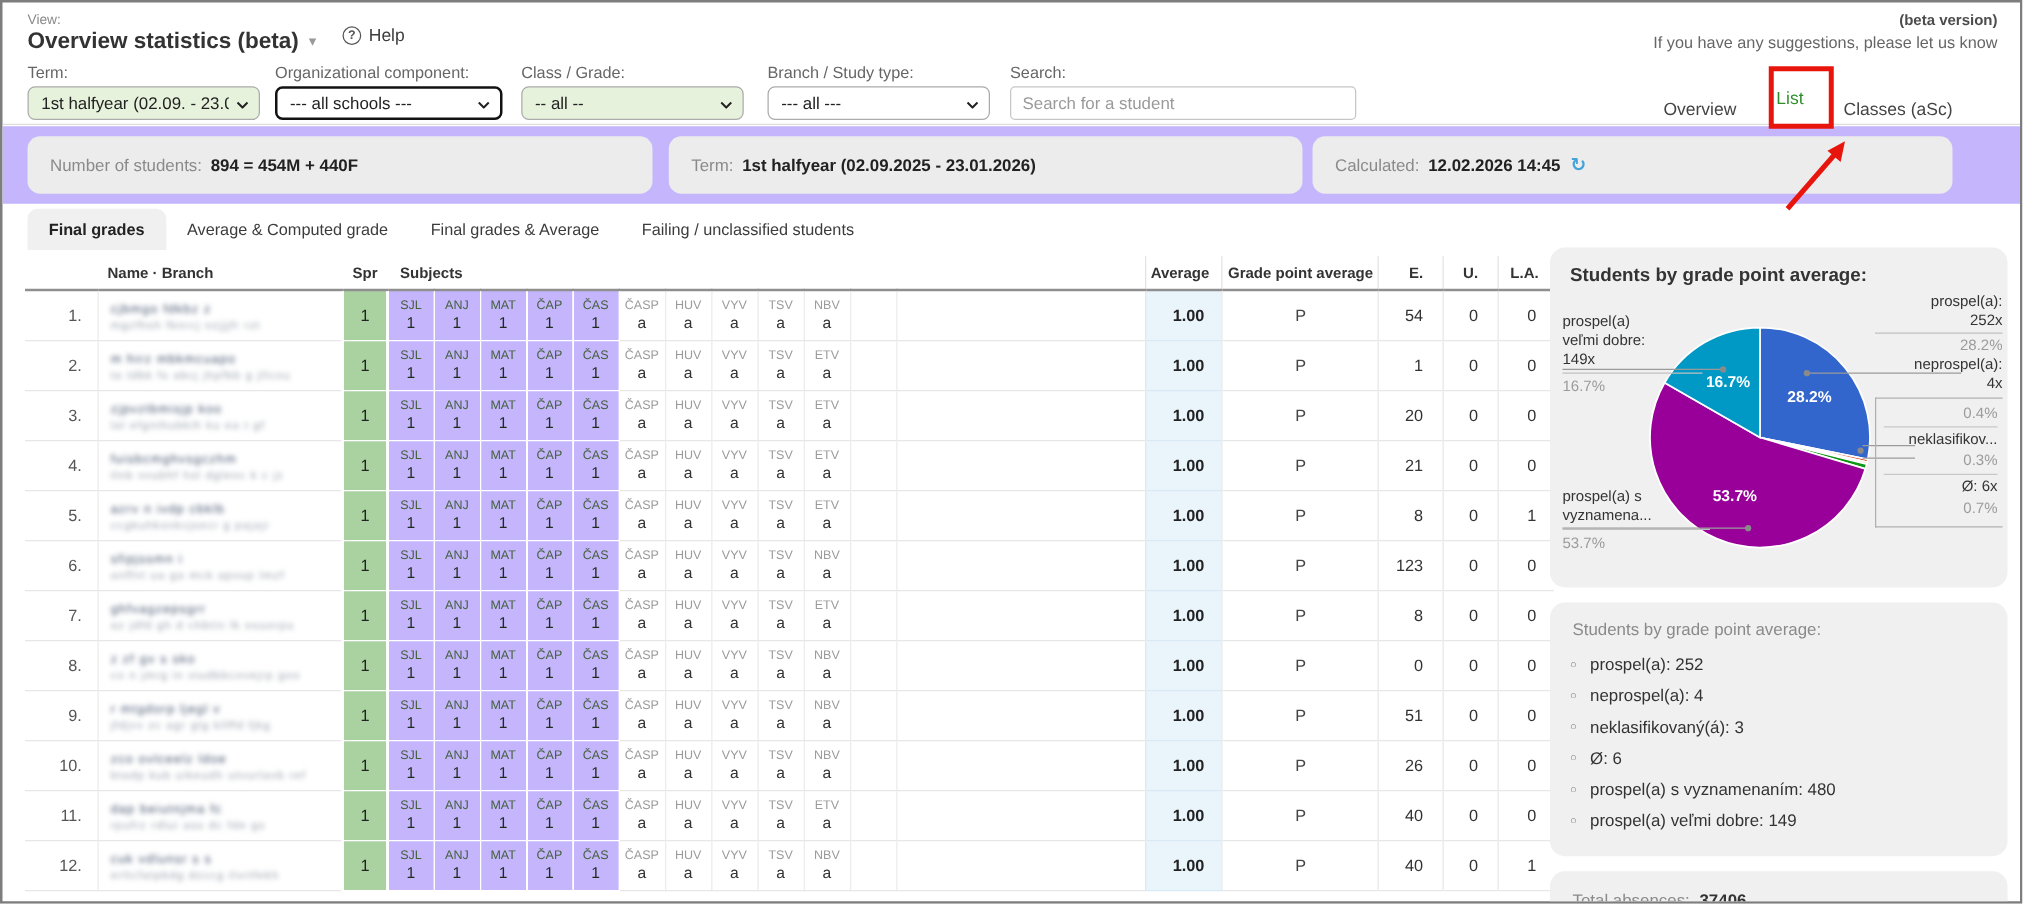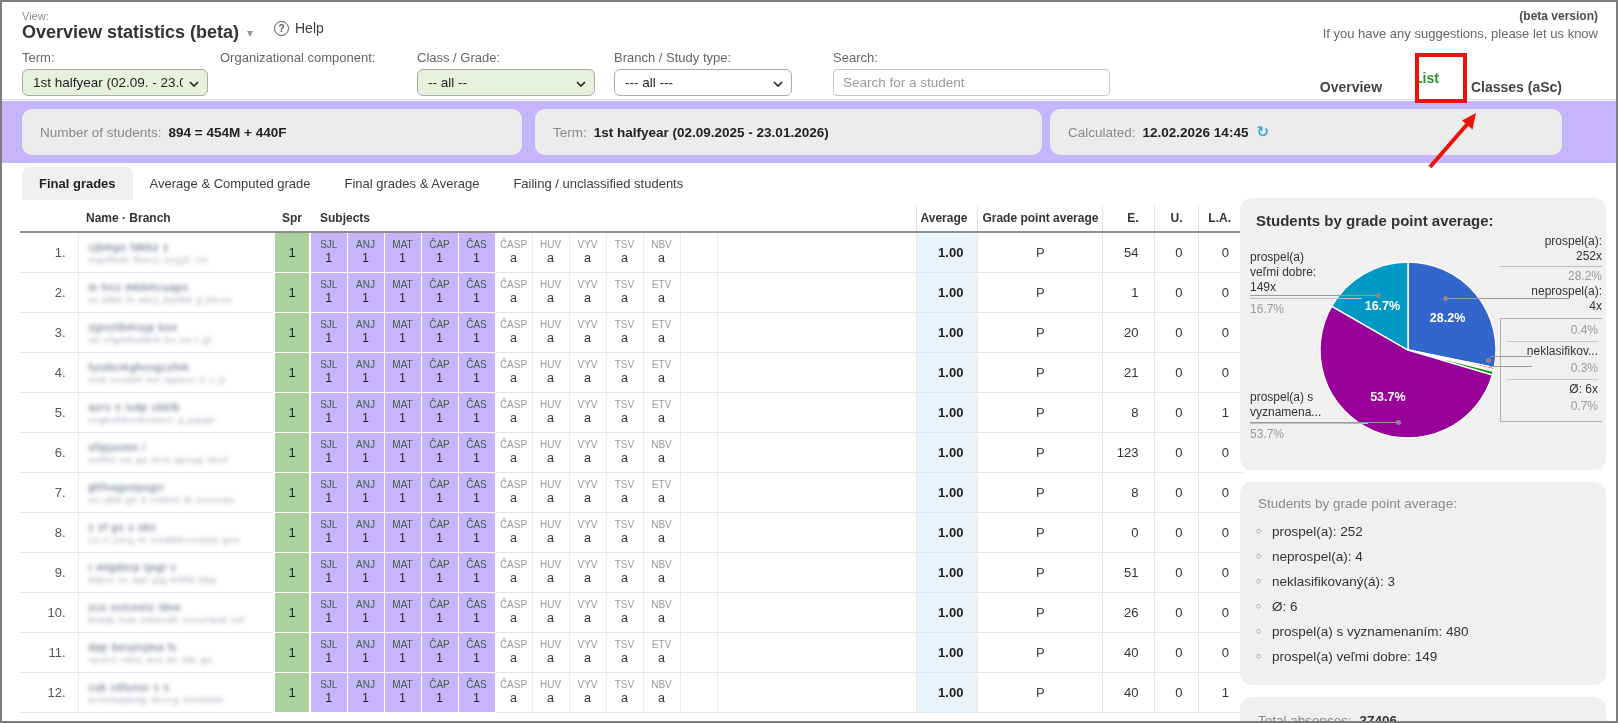--- a/index.html
+++ b/index.html
@@ -23,21 +23,21 @@
   .filter-row { position:absolute; left:0; top:48px; width:100%; height:50px; border-bottom:1px solid #ddd; }
   .fgroup { position:absolute; top:0; }
   .fgroup label { display:block; font-size:13px; color:#666; margin-bottom:4px; }
   .sel { display:flex; align-items:center; justify-content:space-between; height:27px; padding:0 8px 0 10px; font-size:13.5px; color:#222; border:1px solid #ababab; border-radius:6px; background:#fff; cursor:pointer; white-space:nowrap; overflow:hidden; }
   .sel.green { background:#e7f2dc; }
   .sel.black-border { border:2px solid #121212; }
   .sel .txt { overflow:hidden; white-space:nowrap; }
   .chev { flex:0 0 auto; margin-left:6px; }
   .search-input { height:27px; width:277px; border:1px solid #c6c6c6; border-radius:4px; padding:0 9px; font-size:13.5px; color:#333; font-family:inherit; }
   .search-input::placeholder { color:#9a9a9a; }
-  .view-tabs { position:absolute; right:52px; top:16px; display:flex; gap:28px; font-size:14px; color:#444; align-items:center;font-weight:bold; }
+  .view-tabs { position:absolute; right:52px; top:16px; display:flex; gap:28px; font-size:14px; color:#444; align-items:center; }
   .vtab { cursor:pointer; padding:4px 2px; }
   .vtab.active { color:#2f8f2f; border-bottom:3px solid #2f8f2f; padding-bottom:18px; }
 
   
   .anno-box { position:absolute; left:1413px; top:51px; width:52px; height:50px; border:4px solid #e8150d; z-index:50; pointer-events:none; }
   .anno-arrow { position:absolute; left:1418px; top:103px; z-index:50; pointer-events:none; }
 
   
   .info-row { position:absolute; left:0; top:99px; width:100%; height:62px; background:#c4b5fd; }
   .info-box { position:absolute; top:8px; height:46px; background:#ececec; border-radius:10px; display:flex; align-items:center; padding:0 18px; font-size:13.5px; white-space:nowrap; }
@@ -130,40 +130,46 @@
       <label>Term:</label>
       <div class="sel green" style="width:186px;">
         <span class="txt">1st halfyear (02.09. - 23.0</span>
         <span class="chev"><svg width="10" height="6">
               <polyline points="1,1 5,5 9,1" fill="none" stroke="#222" stroke-width="1.6"></polyline>
             </svg></span>
       </div>
     </div>
     <div class="fgroup" style="left:218px;">
       <label>Organizational component:</label>
+      <div class="sel black-border" style="width:182px;">
+        <span class="txt">--- all schools ---</span>
+        <span class="chev"><svg width="10" height="6">
+              <polyline points="1,1 5,5 9,1" fill="none" stroke="#222" stroke-width="1.6"></polyline>
+            </svg></span>
+      </div>
     </div>
     <div class="fgroup" style="left:415px;">
       <label>Class / Grade:</label>
       <div class="sel green" style="width:178px;">
         <span class="txt">-- all --</span>
         <span class="chev"><svg width="10" height="6">
               <polyline points="1,1 5,5 9,1" fill="none" stroke="#222" stroke-width="1.6"></polyline>
             </svg></span>
       </div>
     </div>
     <div class="fgroup" style="left:612px;">
       <label>Branch / Study type:</label>
       <div class="sel" style="width:178px;">
         <span class="txt">--- all ---</span>
         <span class="chev"><svg width="10" height="6">
               <polyline points="1,1 5,5 9,1" fill="none" stroke="#222" stroke-width="1.6"></polyline>
             </svg></span>
       </div>
     </div>
-    <div class="fgroup" style="left:806px;margin-left:25px;">
+    <div class="fgroup" style="left:806px;">
       <label>Search:</label>
       <input class="search-input" type="text" placeholder="Search for a student" style="">
     </div>
     <div class="view-tabs" id="view-tabs">
         <span class="vtab">Overview</span>
         <span class="vtab active">List</span>
         <span class="vtab">Classes (aSc)</span>
       </div>
   </div>
 

